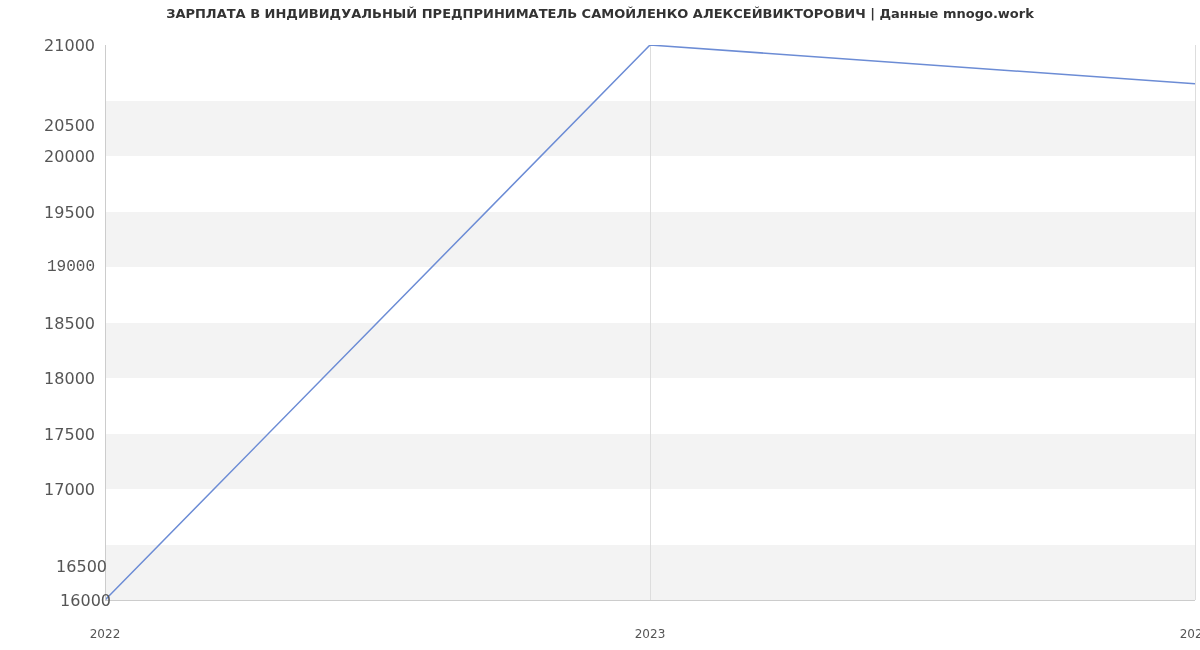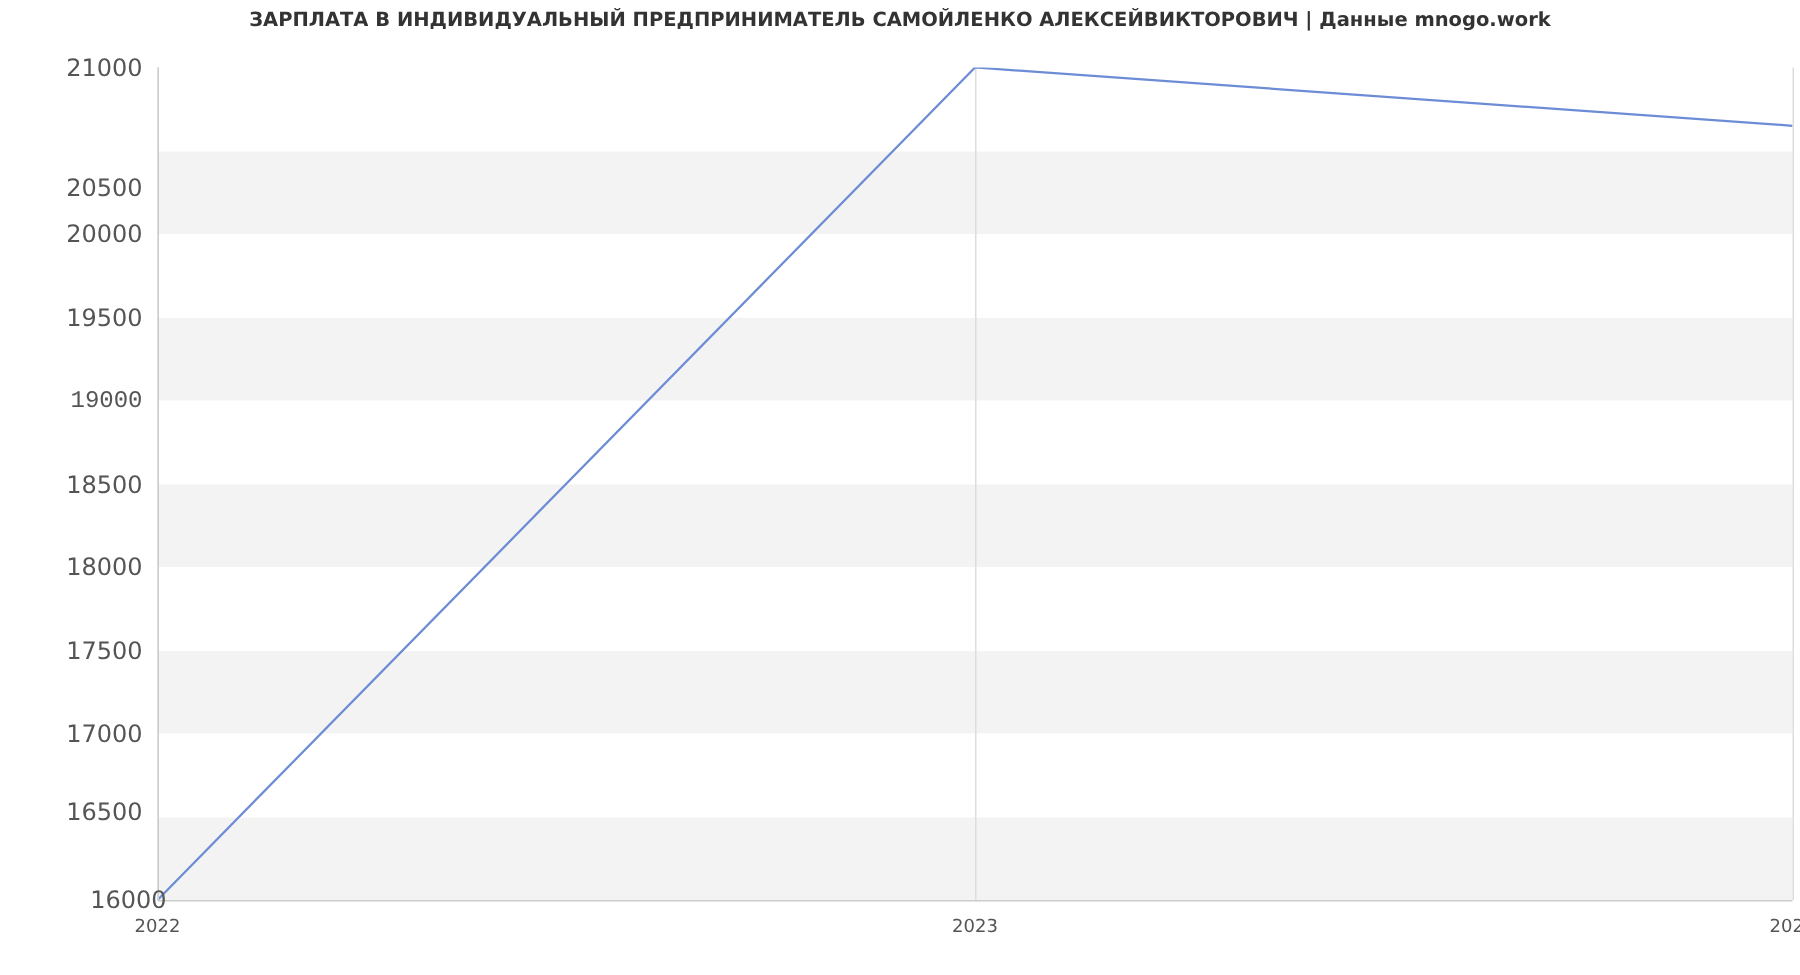--- a/index.html
+++ b/index.html
@@ -60,20 +60,21 @@
     width: 95px;
     font-size: 16px;
     color: #555555;
     transform: translateY(-50%);
   }
   .xtick-label {
     position: absolute;
     font-size: 12px;
     color: #555555;
     transform: translateX(-50%);
+    margin-top: 17px;
   }
   svg.line-layer {
     position: absolute;
     left: 0;
     top: 0;
   }
 </style>
 </head>
 <body>
 
@@ -94,21 +95,21 @@
       <svg class="line-layer" id="line-layer" width="1090" height="555" viewBox="0 0 1090 555">
         <path d="M0.00 555.00 L545.00 0.00 L1090.00 38.85" fill="none" stroke="#6c8cd5" stroke-width="1.5" stroke-linejoin="round"></path>
       </svg>
     </div>
 
   <div class="axis-line" id="axis-left" style="left: 105px; top: 45px; width: 1px; height: 555px;"></div>
   <div class="axis-line" id="axis-bottom" style="left: 105px; top: 600px; width: 1090px; height: 1px;"></div>
 
   <div id="yticks">
       <div class="ytick-label" style="left: 0px; top: 600px; padding-left: 16px;">16000</div>
-      <div class="ytick-label" style="left: 0px; top: 541px;">16500</div>
+      <div class="ytick-label" style="left: 0px; top: 566px; padding-left: 12px;">16500</div>
       <div class="ytick-label" style="left: 0px; top: 489px;">17000</div>
       <div class="ytick-label" style="left: 0px; top: 433.5px;">17500</div>
       <div class="ytick-label" style="left: 0px; top: 378px;">18000</div>
       <div class="ytick-label" style="left: 0px; top: 322.5px;">18500</div>
       <div class="ytick-label" style="left: 0px; top: 267px; font-family: Liberation Mono, monospace;">19000</div>
       <div class="ytick-label" style="left: 0px; top: 211.5px;">19500</div>
       <div class="ytick-label" style="left: 0px; top: 156px;">20000</div>
       <div class="ytick-label" style="left: 0px; top: 100.5px; margin-top: 24px;">20500</div>
       <div class="ytick-label" style="left: 0px; top: 45px;">21000</div>
     </div>

